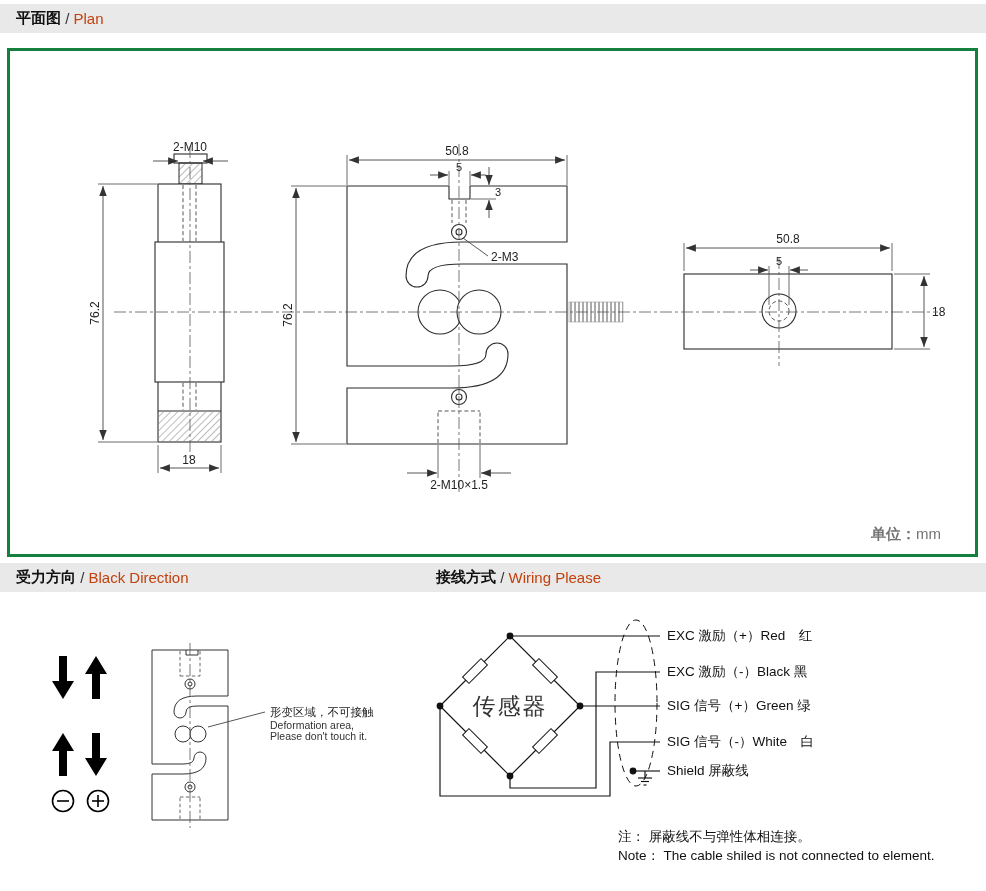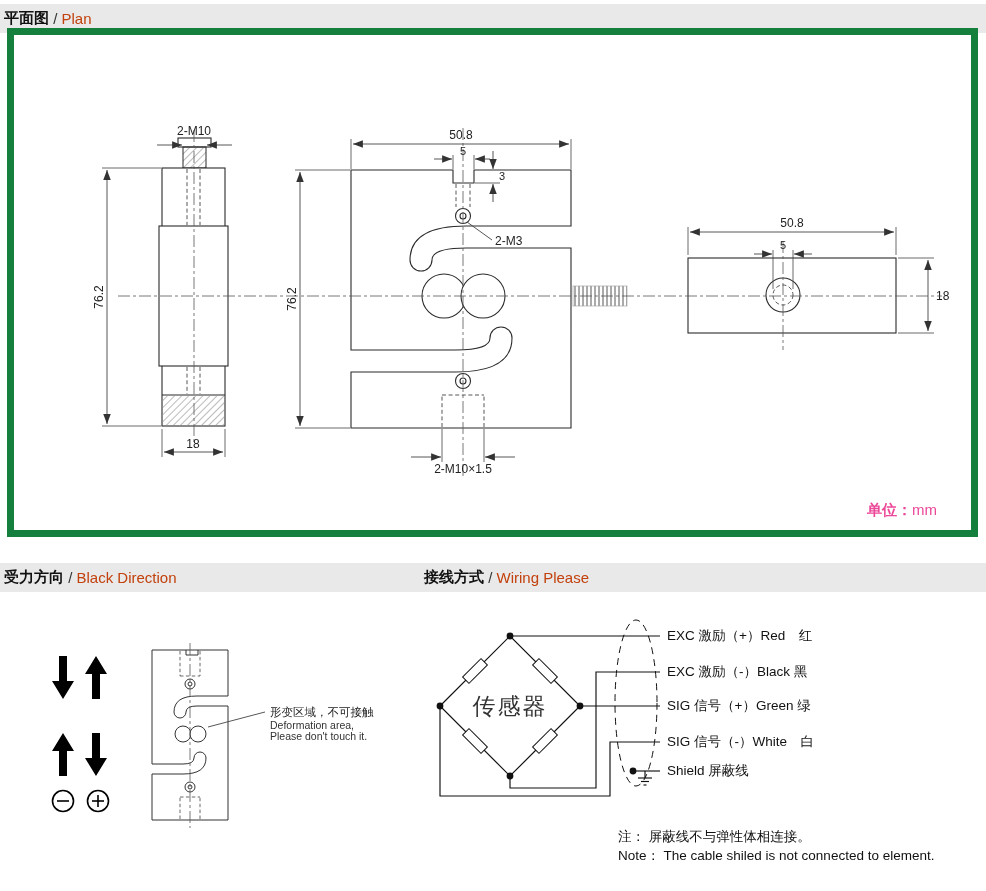--- a/index.html
+++ b/index.html
@@ -1,24 +1,24 @@
 <!DOCTYPE html>
 <html><head>
 <meta charset="utf-8">
 <style>
   *{margin:0;padding:0;box-sizing:border-box}
   html,body{width:986px;height:891px;background:#fff;font-family:"Liberation Sans","DejaVu Sans",sans-serif;overflow:hidden}
   body{position:relative}
-  .bar{position:absolute;height:29px;background:#e9e9e9;display:flex;align-items:center;padding-left:4px;font-size:15px}
+  .bar{position:absolute;height:29px;background:#e9e9e9;display:flex;align-items:center;padding-left:16px;font-size:15px}
   .bar .zh{font-weight:bold;color:#111}
   .bar .sep{color:#333;white-space:pre}
   .bar .en{color:#c2410c}
-  .panel{position:absolute;left:7px;top:28px;width:971px;height:509px;border:7px solid #15803d;background:#fff}
+  .panel{position:absolute;left:7px;top:48px;width:971px;height:509px;border:3px solid #15803d;background:#fff}
   .panel svg{position:absolute;left:0;top:0}
-  .unit{position:absolute;right:34px;bottom:10px;font-size:15px;color:#ec4899}
+  .unit{position:absolute;right:34px;bottom:10px;font-size:15px;color:#737373}
   .unit .b{font-weight:bold}
   svg text{font-family:"Liberation Sans","DejaVu Sans",sans-serif}
   .ol{fill:#fff;stroke:#2b2b2b;stroke-width:1.1}
   .oln{fill:none;stroke:#2b2b2b;stroke-width:1.1}
   .ol2{fill:#fff;stroke:#333;stroke-width:1}
   .oln2{fill:none;stroke:#333;stroke-width:1}
   .dim{stroke:#444;stroke-width:0.9;fill:none}
   .ext{stroke:#444;stroke-width:0.8}
   .cl{stroke:#555;stroke-width:0.8;stroke-dasharray:12 3 3 3;fill:none}
   .hid{stroke:#444;stroke-width:0.9;stroke-dasharray:4 2.6;fill:none}

